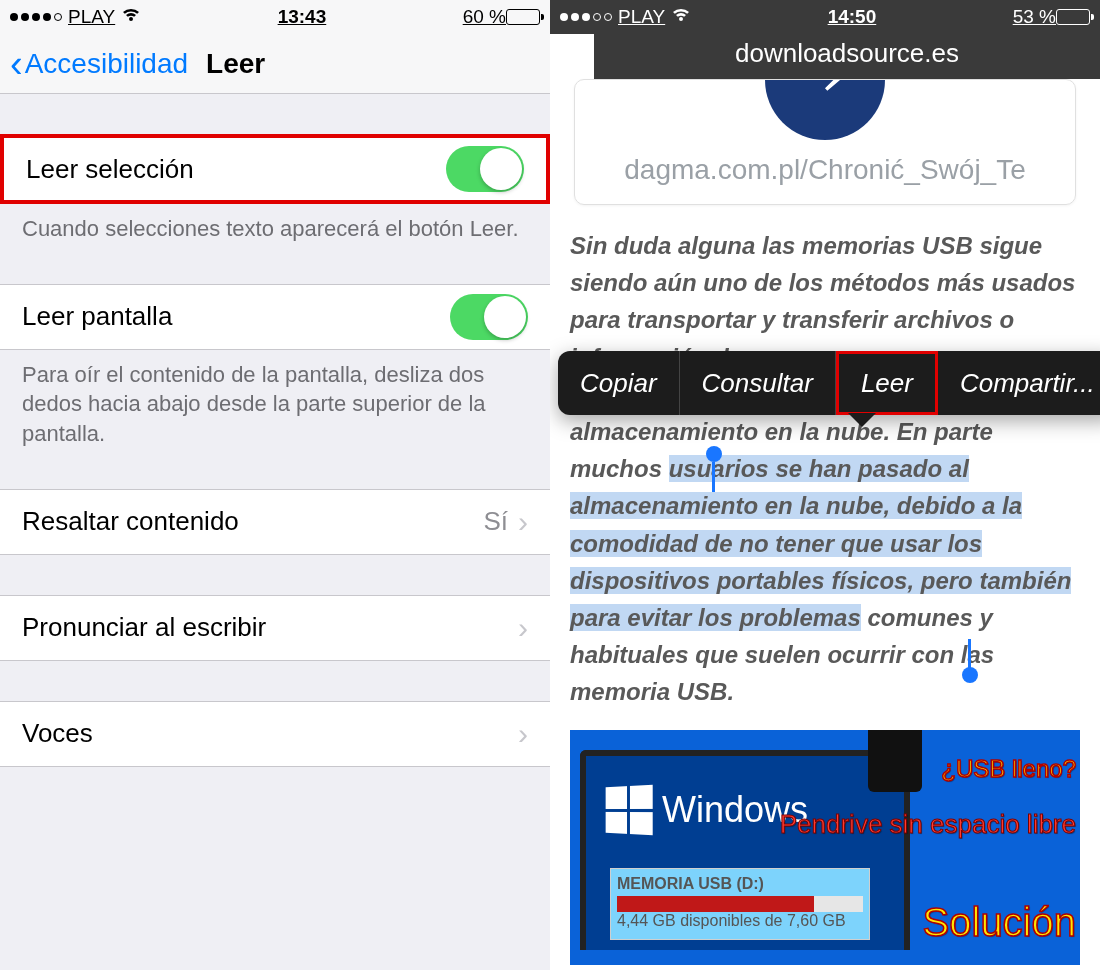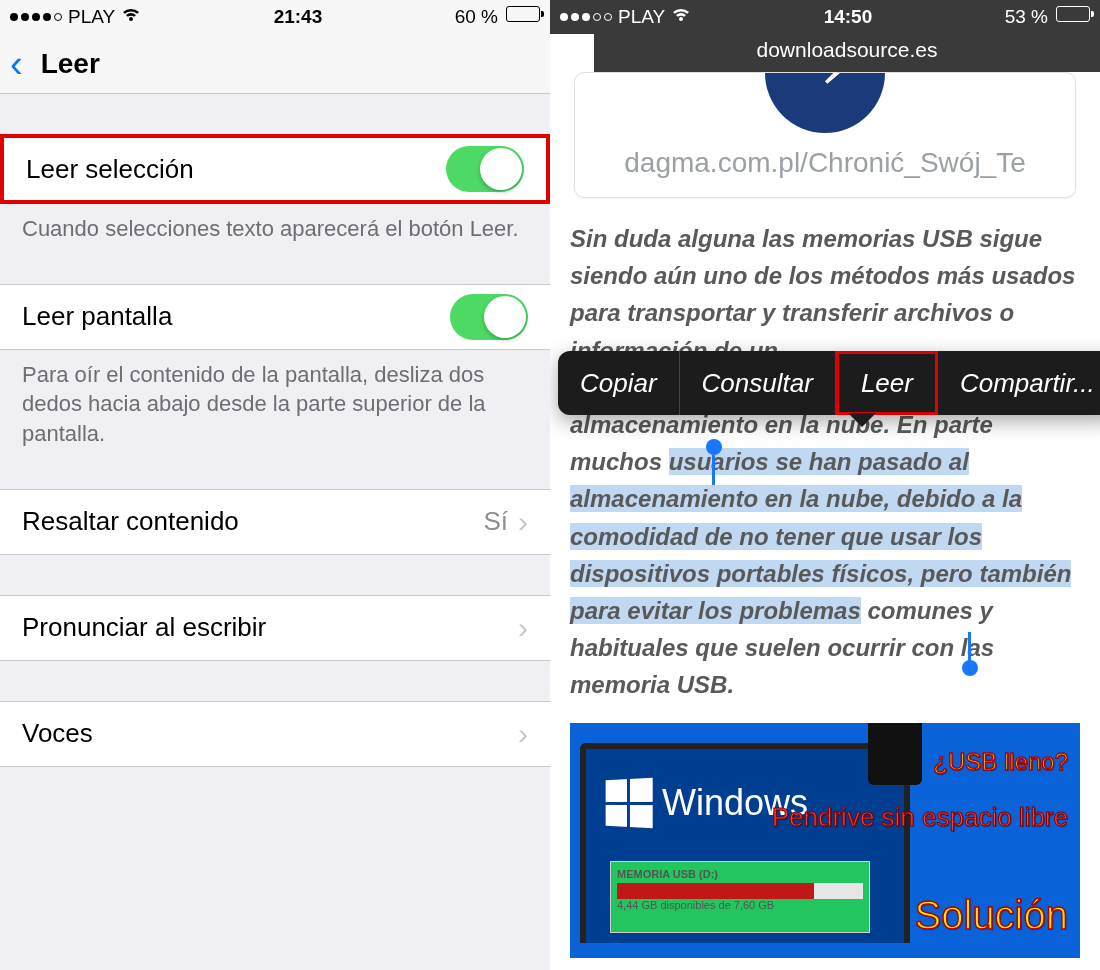--- a/index.html
+++ b/index.html
@@ -11,25 +11,26 @@
   }
   .phone { width: 550px; height: 970px; position: relative; overflow: hidden; }
   .left { background: #efeff4; }
   .right { background: #fff; }
 
   
   .status-bar {
     height: 34px; display: flex; align-items: center;
     padding: 0 10px; font-size: 19px; font-weight: 500;
     justify-content: space-between;
+    text-decoration: underline;
   }
   .left .status-bar { background: #f7f7f8; color: #000; }
   .right .status-bar { background: #3a3a3a; color: #fff; }
   .status-left { display: flex; align-items: center; gap: 6px; }
-  .status-right { display: flex; gap: 8px; }
+  .status-right { display: flex; align-items: center; gap: 0; }
   .dots { display: flex; gap: 3px; align-items: center; }
   .dot { width: 8px; height: 8px; border-radius: 50%; }
   .left .dot.filled { background: #000; }
   .left .dot.empty { border: 1px solid #000; }
   .right .dot.filled { background: #fff; }
   .right .dot.empty { border: 1px solid #fff; }
   .wifi { font-size: 18px; }
   .battery {
     width: 34px; height: 16px; border: 1.5px solid currentColor;
     border-radius: 3px; position: relative; display: inline-block;
@@ -75,21 +76,21 @@
   }
   .toggle-knob {
     width: 42px; height: 42px; border-radius: 50%;
     background: #fff; position: absolute; right: 2px; top: 2px;
     box-shadow: 0 2px 4px rgba(0,0,0,0.25);
   }
 
   
   .url-bar {
     background: #3a3a3a; color: #fff; text-align: center;
-    font-size: 21px; padding: 4px 0 10px 0; margin-left: 44px;
+    font-size: 26px; padding: 4px 0 10px 0; margin-left: 44px;
   }
   .safari-content { padding: 0 20px; background: #fff; }
   .ad-card {
     border: 1px solid #e0e0e0; border-radius: 10px;
     margin: 0 4px 22px 4px; padding-bottom: 18px; text-align: center;
     box-shadow: 0 1px 3px rgba(0,0,0,0.05);
     position: relative; overflow: hidden;
   }
   .ad-circle {
     width: 120px; height: 120px; border-radius: 50%;
@@ -151,36 +152,36 @@
     width: 330px; height: 200px; background: #003e92;
     border: 6px solid #222; border-bottom: none;
     border-radius: 6px 6px 0 0;
   }
   .win-logo { position: absolute; left: 18px; top: 30px; display: flex; align-items: center; gap: 10px; }
   .win-squares { display: grid; grid-template-columns: 1fr 1fr; gap: 3px; width: 48px; height: 48px; transform: perspective(100px) rotateY(-12deg); }
   .win-squares div { background: #fff; }
   .win-text { color: #fff; font-size: 36px; font-weight: 300; }
   .disk-card {
     position: absolute; left: 24px; bottom: 10px;
-    width: 260px; height: 72px; background: #22c55e;
-    border: 1px solid #cfcfcf; padding: 6px; font-size: 11px; color: #555;
+    width: 260px; height: 72px; background: #7dd3fc;
+    border: 1px solid #cfcfcf; padding: 6px; font-size: 16px; color: #555;
   }
   .disk-bar { height: 16px; background: #e6e6e6; margin-top: 3px; }
   .disk-fill { height: 100%; width: 80%; background: #c01818; }
   .usb-stick {
     position: absolute; right: 158px; top: 0;
     width: 54px; height: 62px; background: #111;
     border-radius: 0 0 6px 6px;
   }
   .usb-stick::before {
     content:""; position: absolute; top:-14px; left: 14px;
     width: 26px; height:14px; background:#999;
   }
   .promo-text {
-    position: absolute; right: 12px; text-align: center;
+    position: absolute; right: 4px; text-align: center;
     font-family: Impact, "Arial Black", sans-serif;
     color: #ffe600; -webkit-text-stroke: 1.5px #b00000;
     font-size: 26px; line-height: 1.1; text-shadow: 1px 1px 1px rgba(0,0,0,.4);
   }
   .promo1 { top: 26px; font-size: 24px; }
   .promo2 { top: 80px; color: #ff3b30; -webkit-text-stroke: 1px #7a0000; }
   .promo3 { top: 170px; font-size: 40px; margin-left: 22px; }
 </style>
 </head>
 <body>
@@ -195,32 +196,33 @@
           <span class="dot filled"></span>
           <span class="dot empty"></span>
       </span>
       <span>PLAY</span>
       <span class="wifi">
         <svg width="20" height="16" viewBox="0 0 20 16">
             <path fill="currentColor" d="M10 14a2 2 0 100-4 2 2 0 000 4zm-5-6a8 8 0 0110 0l-1.8 1.8a5.5 5.5 0 00-6.4 0L5 8zm-3-3a12 12 0 0116 0l-1.8 1.8a9.5 9.5 0 00-12.4 0L2 5z"></path>
           </svg>
       </span>
     </div>
-    <div style="font-weight:600">21:43</div>
+    <div style="font-weight:600">13:43</div>
     <div class="status-right">
       <span>60 %</span>
       <span class="battery">
         <span class="battery-fill" style="width:60%"></span>
       </span>
     </div>
   </div>
 
   <div class="nav-header">
     <div class="back-btn">
       <span class="back-chevron">‹</span>
+      <span>Accesibilidad</span>
     </div>
     <div class="nav-title">Leer</div>
   </div>
 
   <div class="group">
     <div class="row highlight-red">
       <span class="row-label">Leer selección</span>
       <span class="toggle">
           <span class="toggle-knob"></span>
         </span>

